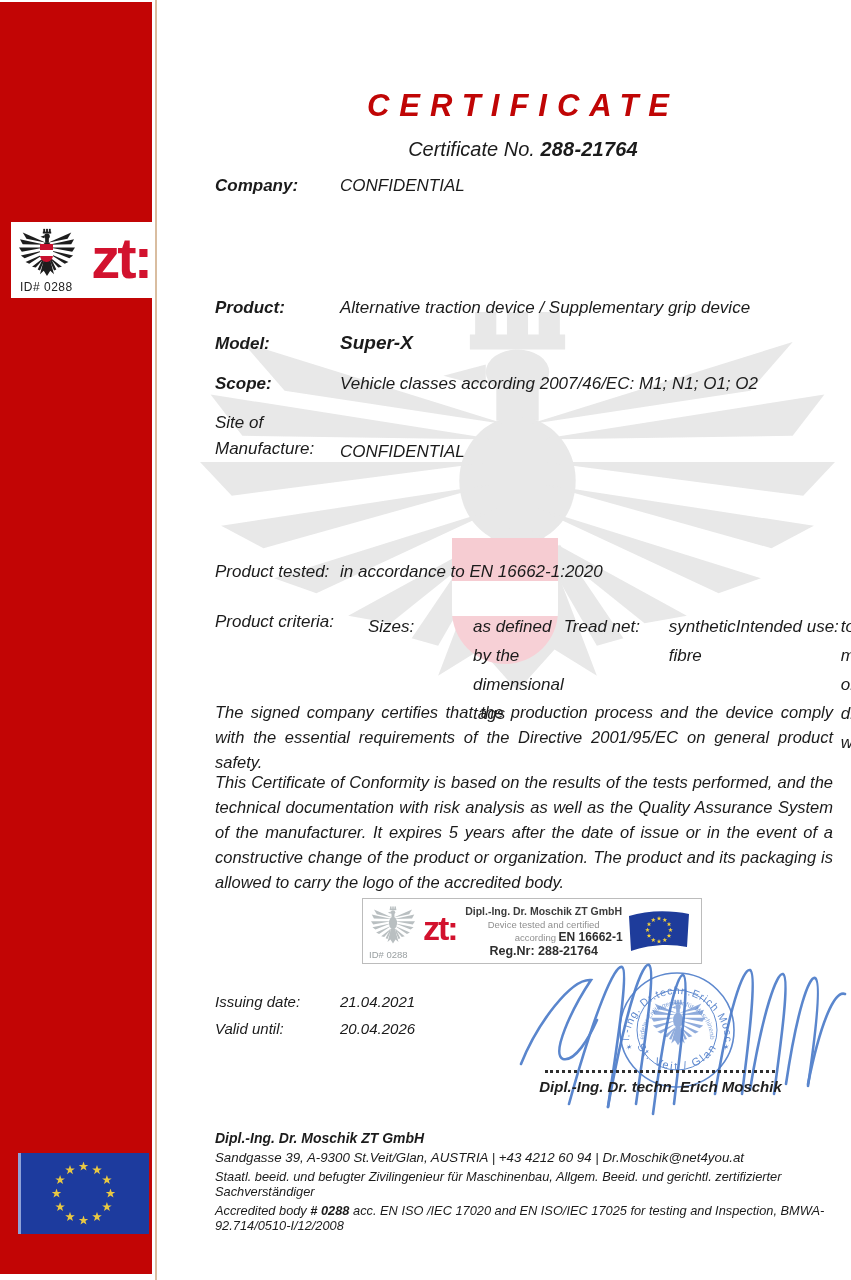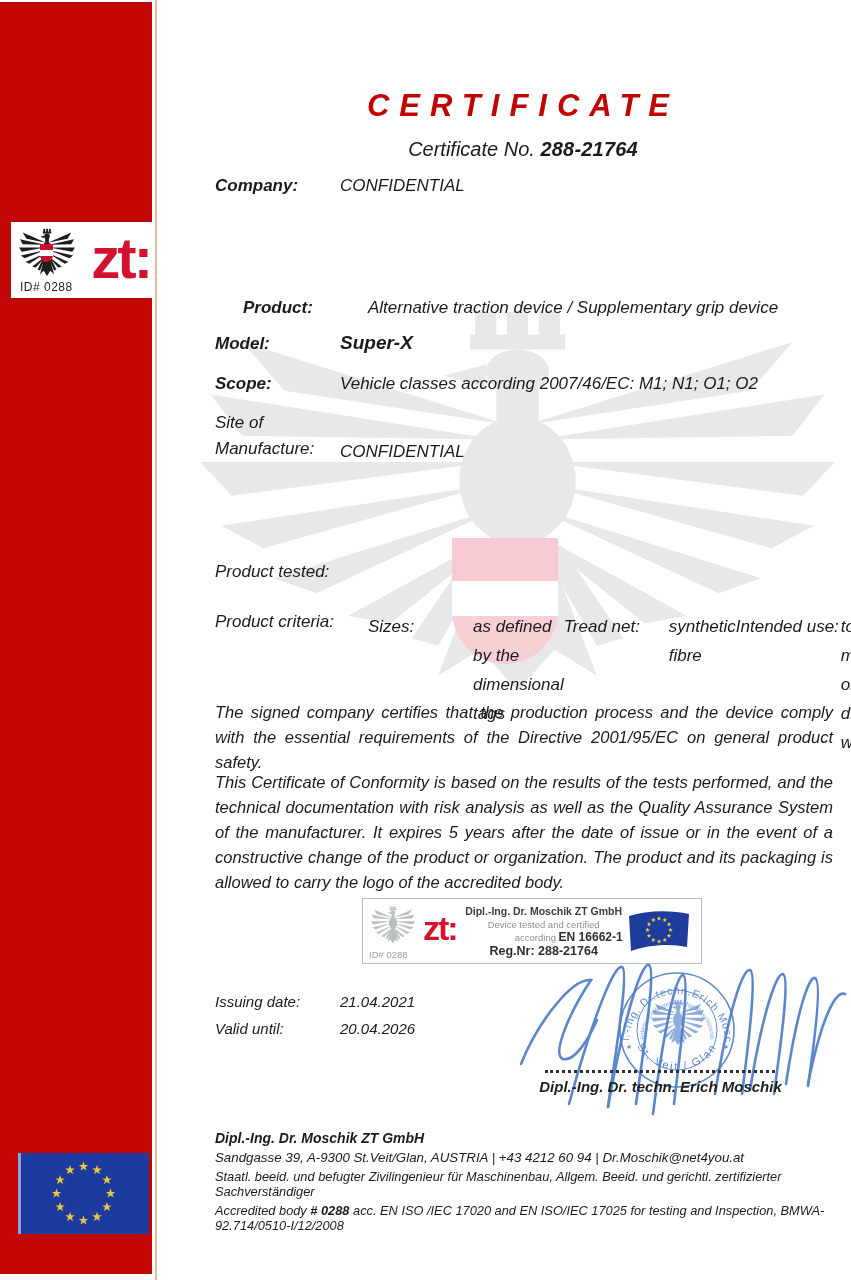--- a/index.html
+++ b/index.html
@@ -30,21 +30,21 @@
   .title { left:215px; top:88px; width:616px; text-align:center; font-size:31px; font-weight:bold;
     letter-spacing:10px; color:#c00505; }
   .cert-no { left:215px; top:138px; width:616px; text-align:center; font-size:20px; }
   .cert-no b { letter-spacing:.2px; }
 
   
   .row { left:215px; display:flex; font-size:17px; }
   .row .lbl { width:125px; flex:none; }
   .bold { font-weight:bold; }
   .row-company { top:176px; }
-  .row-product { top:298px;margin-left:28px; }
+  .row-product { top:298px; }
   .row-model   { top:334px; }
   .row-model .val { font-weight:bold; font-size:19px; margin-top:-2px; }
   .row-scope   { top:374px; }
   .row-site    { top:410px; align-items:flex-end; }
   .row-site .lbl div { line-height:26px; }
   .row-tested  { top:562px; }
   .row-criteria{ top:612px; }
   .crit-grid { display:flex; flex-direction:row;margin-left:28px; }
   .crit-line { display:flex; line-height:29px; }
   .crit-name { width:105px; flex:none; }
@@ -170,20 +170,21 @@
 <div class="abs row row-site">
   <div class="lbl">
     <div>Site of</div>
     <div>Manufacture:</div>
   </div>
   <div class="val">CONFIDENTIAL</div>
 </div>
 
 <div class="abs row row-tested">
   <div class="lbl">Product tested:</div>
+  <div class="val">in accordance to EN 16662-1:2020</div>
 </div>
 
 <div class="abs row row-criteria">
   <div class="lbl">Product criteria:</div>
   <div class="crit-grid">
     <div class="crit-line">
       <div class="crit-name">Sizes:</div>
       <div>as defined by the dimensional tags</div>
     </div>
     <div class="crit-line">

